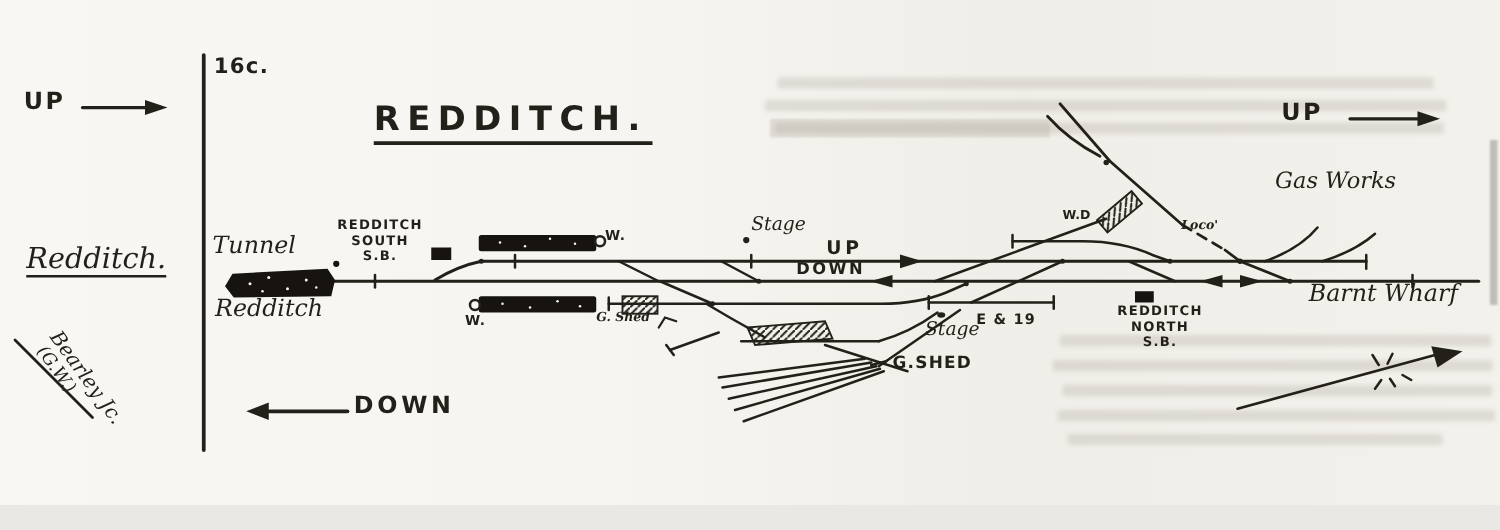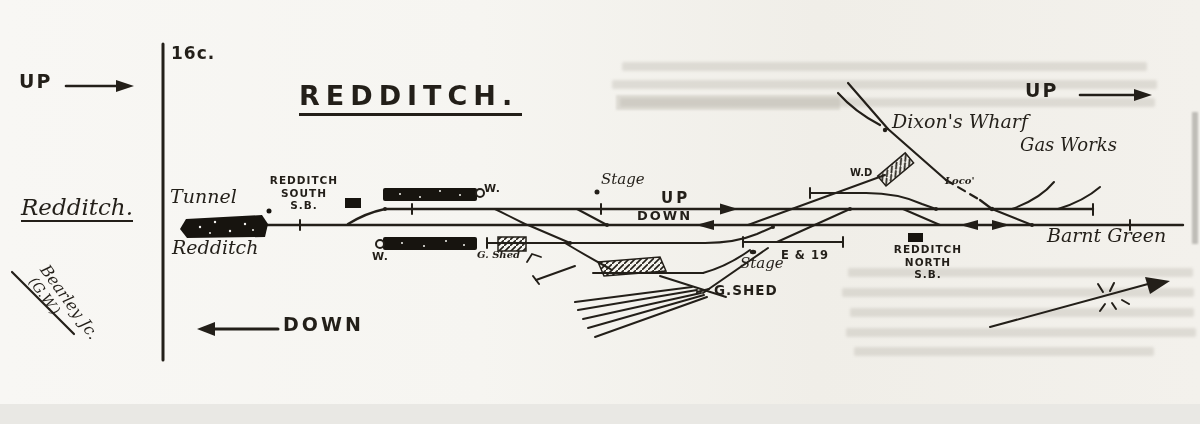--- a/index.html
+++ b/index.html
@@ -231,26 +231,25 @@
   <div class="lbl cap" style="left:637px;top:209px;font-size:13px;letter-spacing:2px;font-weight:bold;">DOWN</div>
 
   <div class="lbl hand" style="left:477px;top:250px;font-size:10px;font-weight:bold;">G. Shed</div>
   <div class="lbl cap" style="left:714px;top:283px;font-size:13.5px;letter-spacing:1px;font-weight:bold;">G.SHED</div>
   <div class="lbl cap" style="left:781px;top:249px;font-size:11.5px;letter-spacing:1px;font-weight:bold;">E &amp; 19</div>
   <div class="lbl hand" style="left:740px;top:256px;font-size:15px;">Stage</div>
 
   <div class="lbl cap" style="left:850px;top:168px;font-size:10px;font-weight:bold;">W.D</div>
   <div class="lbl hand" style="left:897px;top:176px;font-size:10px;font-weight:bold;margin-left:48px;">Loco'</div>
 
-  <div class="lbl hand" style="left:892px;top:112px;font-size:19px;">Dixon's Wharf</div>
   <div class="lbl hand" style="left:1020px;top:136px;font-size:18px;">Gas Works</div>
   <div class="lbl cap dir" style="left:1025px;top:81px;">UP</div>
 
   <div class="lbl cap boxlabel" style="left:876px;top:243px;width:104px;">
     <div>REDDITCH</div>
     <div>NORTH</div>
     <div>S.B.</div>
   </div>
 
-  <div class="lbl hand" style="left:1047px;top:226px;font-size:19px;">Barnt Green</div>
+  <div class="lbl hand" style="left:1047px;top:226px;font-size:19px;">Barnt Wharf</div>
   <div class="lbl cap dir" style="left:283px;top:315px;letter-spacing:3px;">DOWN</div>
 
 </div>
 
 </body></html>

